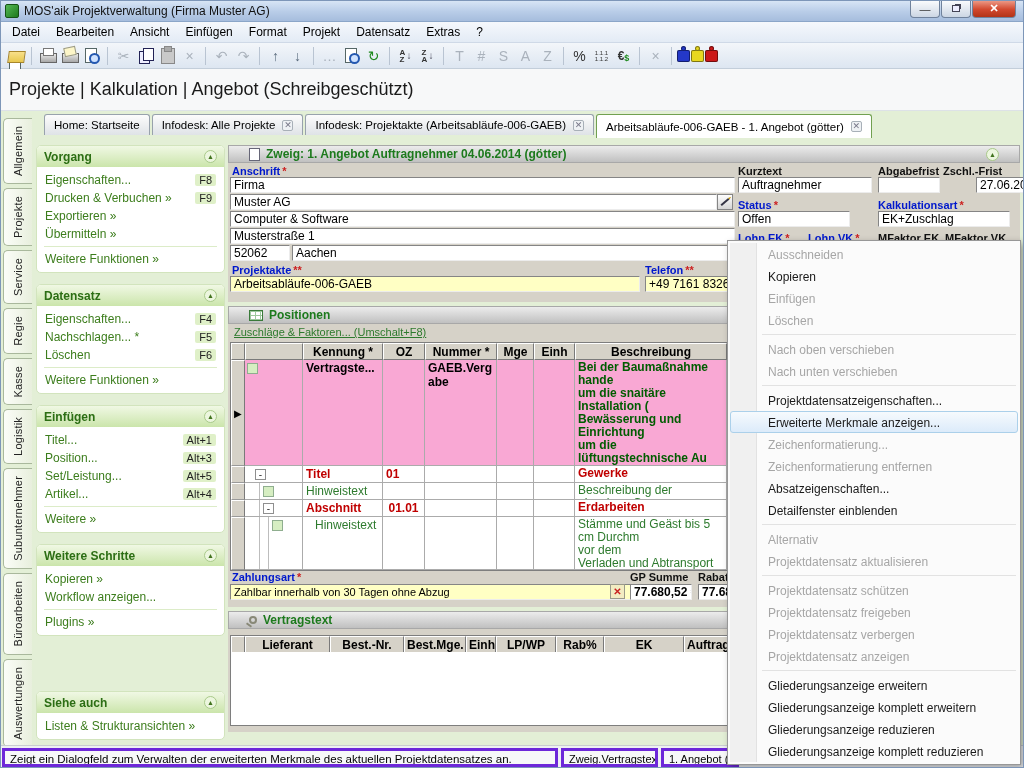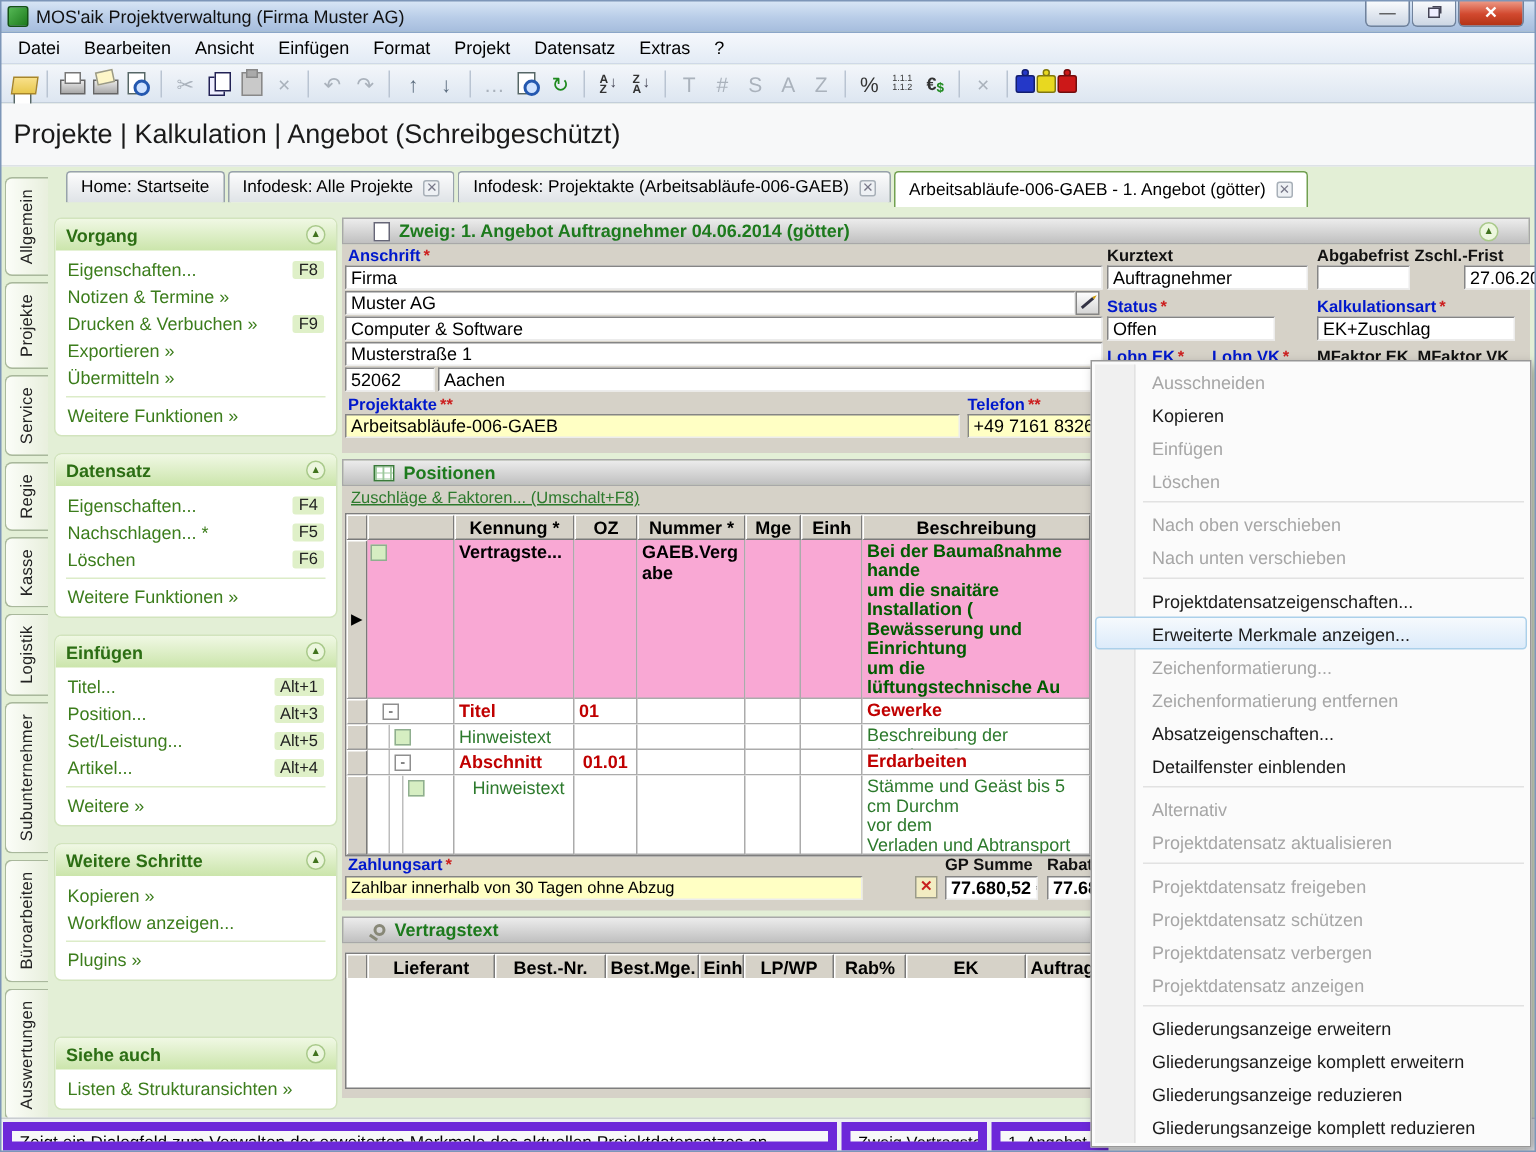--- a/index.html
+++ b/index.html
@@ -113,21 +113,21 @@
 .r-red .c-k,.r-red .c-oz,.r-red .c-b{color:#c00000;font-weight:bold}
 .r-green .c-k,.r-green .c-b{color:#2d7a2d}
 .c-n{word-break:break-all;font-weight:bold}
 .indent .c-k{padding-left:12px}
 .money{font-weight:bold}
 .xbtn{position:absolute;width:15px;height:15px;background:#f2ecc2;border:1px solid #9a9a8a;color:#c82020;font-size:10px;font-weight:bold;line-height:13px;text-align:center}
 .vt-body{position:absolute;background:#fff;border:1px solid #7e7e7e;border-top:none}
 
 
 .statusbar{position:absolute;left:0;bottom:0;width:100%;height:23px;background:#eef0f2;border-top:1px solid #c9cdd1;display:flex;align-items:center;padding:0 2px;gap:3px;font-size:11.5px;z-index:6}
-.sb-panel{height:19px;line-height:17px;padding:0 5px;border:6px solid #6d28d9;background:#f7f8f9;white-space:nowrap;overflow:hidden;flex:none}
+.sb-panel{height:19px;line-height:17px;padding:0 5px;border:3px solid #6d28d9;background:#f7f8f9;white-space:nowrap;overflow:hidden;flex:none}
 
 
 .ctxmenu{position:absolute;left:727px;top:240px;width:294px;background:#fbfbfb;border:1px solid #979797;box-shadow:3px 3px 7px rgba(0,0,0,.35);padding:2px;z-index:50}
 .ctxmenu .gutter{position:absolute;left:2px;top:2px;bottom:2px;width:27px;background:#f0f0f0;border-right:1px solid #e2e2e2}
 .cm-item{position:relative;height:22px;line-height:22px;padding-left:37px;font-size:12px;color:#1a1a1a;white-space:nowrap;border:1px solid transparent;border-radius:3px}
 .cm-item.dis{color:#a6a6a6}
 .cm-item.hl{background:linear-gradient(#f6fafd,#dcebfa);border-color:#abd0ea}
 .menu-sep{height:1px;background:#e2e2e2;margin:3px 2px 3px 32px}
 </style>
 </head>
@@ -275,23 +275,20 @@
 <div class="sidebar" id="sidebar">
     <div class="side-sec">
       <div class="sec-hd">
         <span>Vorgang</span>
         <span class="collapse-btn">▲</span>
       </div>
       <div class="sec-items">
         <div class="side-item">
           <span>Eigenschaften...</span>
           <span class="sc">F8</span>
-        </div>
-        <div class="side-item">
-          <span>Notizen &amp; Termine »</span>
         </div>
         <div class="side-item">
           <span>Drucken &amp; Verbuchen »</span>
           <span class="sc">F9</span>
         </div>
         <div class="side-item">
           <span>Exportieren »</span>
         </div>
         <div class="side-item">
           <span>Übermitteln »</span>
@@ -517,21 +514,21 @@
           <div class="gc c-e" style="width: 41px;"></div>
           <div class="gc c-b" style="width: 152px;">Stämme und Geäst bis 5 cm Durchm
 vor dem
 Verladen und Abtransport zu häch
 Stämme und Geäst ab 5 cm Durchm
 vor dem</div>
         </div>
       </div>
 
     <span class="flbl" style="left:4px;top:247px"><span>Zahlungsart</span><span class="mk">*</span></span>
-    <div class="fld yellow" style="left:2px;top:260px;width:345px;font-size:11px">Zahlbar innerhalb von 30 Tagen ohne Abzug</div>
+    <div class="fld yellow" style="left:2px;top:260px;width:435px;font-size:11px">Zahlbar innerhalb von 30 Tagen ohne Abzug</div>
     <span class="xbtn" style="left:382px;top:260px">✕</span>
     <span class="flbl k" style="left:402px;top:247px">GP Summe</span>
     <div class="fld money" style="left:402px;top:260px;width:62px">77.680,52 €</div>
     <span class="flbl k" style="left:470px;top:247px">Rabat</span>
     <div class="fld money" style="left:470px;top:260px;width:62px">77.680</div>
   </div>
 
   <div class="hdrbar" id="vtbar">
     <span class="icon-mag"></span>
     <span class="t">Vertragstext</span>
@@ -574,22 +571,22 @@
     <div class="cm-item">Projektdatensatzeigenschaften...</div>
     <div class="cm-item hl">Erweiterte Merkmale anzeigen...</div>
     <div class="cm-item dis">Zeichenformatierung...</div>
     <div class="cm-item dis">Zeichenformatierung entfernen</div>
     <div class="cm-item">Absatzeigenschaften...</div>
     <div class="cm-item">Detailfenster einblenden</div>
     <div class="menu-sep"></div>
     <div class="cm-item dis">Alternativ</div>
     <div class="cm-item dis">Projektdatensatz aktualisieren</div>
     <div class="menu-sep"></div>
+    <div class="cm-item dis">Projektdatensatz schützen</div>
     <div class="cm-item dis">Projektdatensatz freigeben</div>
-    <div class="cm-item dis">Projektdatensatz schützen</div>
     <div class="cm-item dis">Projektdatensatz verbergen</div>
     <div class="cm-item dis">Projektdatensatz anzeigen</div>
     <div class="menu-sep"></div>
     <div class="cm-item">Gliederungsanzeige erweitern</div>
     <div class="cm-item">Gliederungsanzeige komplett erweitern</div>
     <div class="cm-item">Gliederungsanzeige reduzieren</div>
     <div class="cm-item">Gliederungsanzeige komplett reduzieren</div>
   </div>
 
 </body></html>

